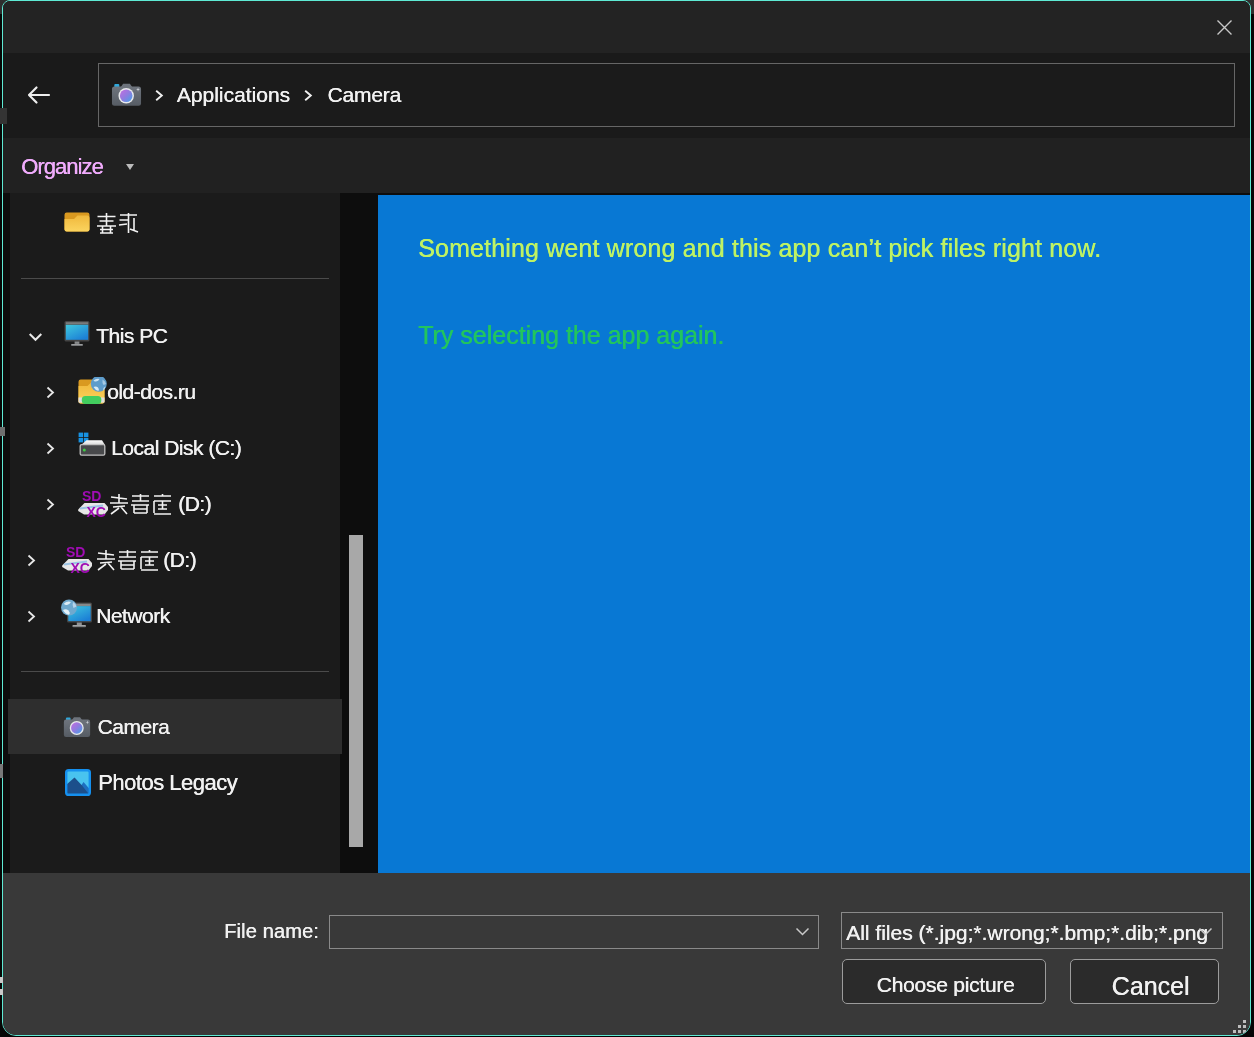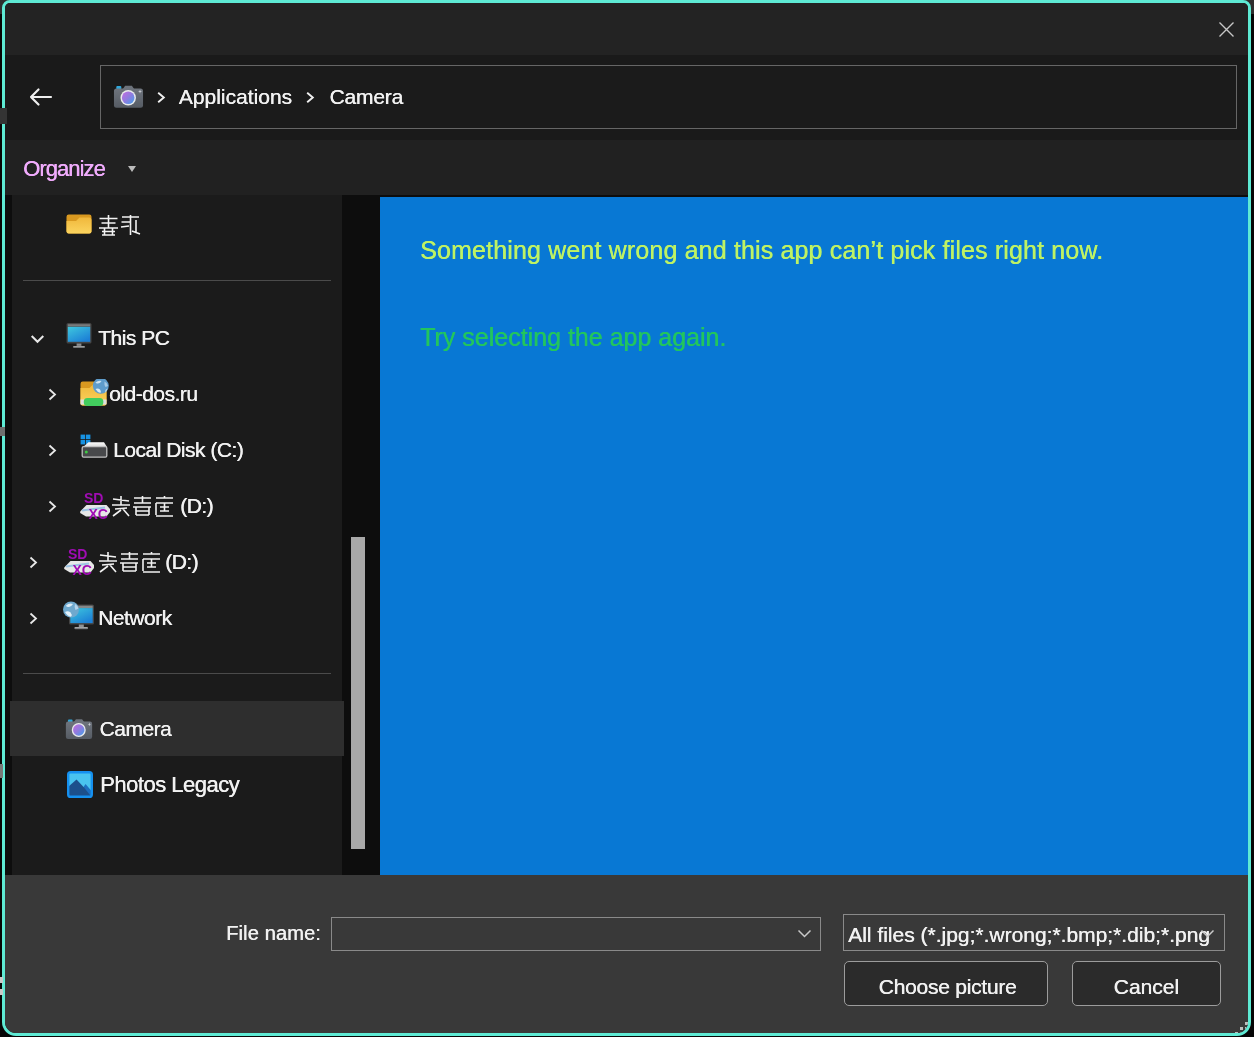--- a/index.html
+++ b/index.html
@@ -1,18 +1,18 @@
 <!DOCTYPE html>
 <html><head><meta charset="utf-8">
 <style>
   html,body{margin:0;padding:0}
   body{width:1254px;height:1037px;background:#060606;font-family:"Liberation Sans",sans-serif;position:relative;overflow:hidden}
   .abs{position:absolute}
   #corners{position:absolute;left:0;top:0;width:1254px;height:14px;background:#2e2e2e;z-index:0}
-  #win{position:absolute;left:2px;top:0;width:1249px;height:1036px;border:3px solid #5eead4;border-radius:8px 8px 14px 14px;background:#1a1a1a;overflow:hidden;box-sizing:border-box;z-index:1}
+  #win{position:absolute;left:2px;top:0;width:1249px;height:1036px;border:1px solid #5eead4;border-radius:8px 8px 14px 14px;background:#1a1a1a;overflow:hidden;box-sizing:border-box;z-index:1}
   #win > div{position:absolute}
   .txt{color:#f1f1f1;white-space:nowrap;text-shadow:0.4px 0 0 currentColor}
 </style></head>
 <body>
 <div id="corners"></div>
 <div id="win">
 
   <div style="left:0;top:0;width:1247px;height:52px;background:#232323"></div>
   <svg class="abs" style="left:1213px;top:18px" width="17" height="17" viewBox="0 0 17 17">
       <path d="M1.5 1.5 L15.5 15.5 M15.5 1.5 L1.5 15.5" stroke="#c7c7c7" stroke-width="1.4" fill="none"></path>
@@ -245,21 +245,21 @@
       <path d="M1.5 1.5 L7.5 7.5 L13.5 1.5" stroke="#c9c9c9" stroke-width="1.5" fill="none"></path>
     </svg>
   <div style="left:838px;top:911px;width:382px;height:37px;border:1px solid #8a8a8a;box-sizing:border-box"></div>
   <span class="abs txt" style="left:843px;top:920.7px;font-size:21px;line-height:1">All files (*.jpg;*.wrong;*.bmp;*.dib;*.png</span>
   <svg class="abs" style="left:1195px;top:926px" width="15" height="10" viewBox="0 0 15 10">
       <path d="M1.5 1.5 L7.5 7.5 L13.5 1.5" stroke="#c9c9c9" stroke-width="1.5" fill="none"></path>
     </svg>
   <div style="left:839px;top:958px;width:204px;height:45px;border:1px solid #9c9c9c;border-radius:5px;background:#2b2b2b;box-sizing:border-box"></div>
   <span class="abs txt" style="left:873.6px;top:972.7px;font-size:21px;line-height:1;letter-spacing:-0.25px">Choose picture</span>
   <div style="left:1067px;top:958px;width:149px;height:45px;border:1px solid #9c9c9c;border-radius:5px;background:#2b2b2b;box-sizing:border-box"></div>
-  <span class="abs txt" style="left:1108.6px;top:972.7px;font-size:21px;line-height:1">Cancel</span>
+  <span class="abs txt" style="left:1108.6px;top:972.7px;font-size:25px;line-height:1">Cancel</span>
 
   <svg class="abs" style="left:1230px;top:1019px" width="16" height="16" viewBox="0 0 16 16">
       <g fill="#bdbdbd">
         <rect x="10" y="0" width="3" height="3"></rect>
         <rect x="5" y="5" width="3" height="3"></rect>
         <rect x="10" y="5" width="3" height="3"></rect>
         <rect x="0" y="10" width="3" height="3"></rect>
         <rect x="5" y="10" width="3" height="3"></rect>
         <rect x="10" y="10" width="3" height="3"></rect>
       </g>

